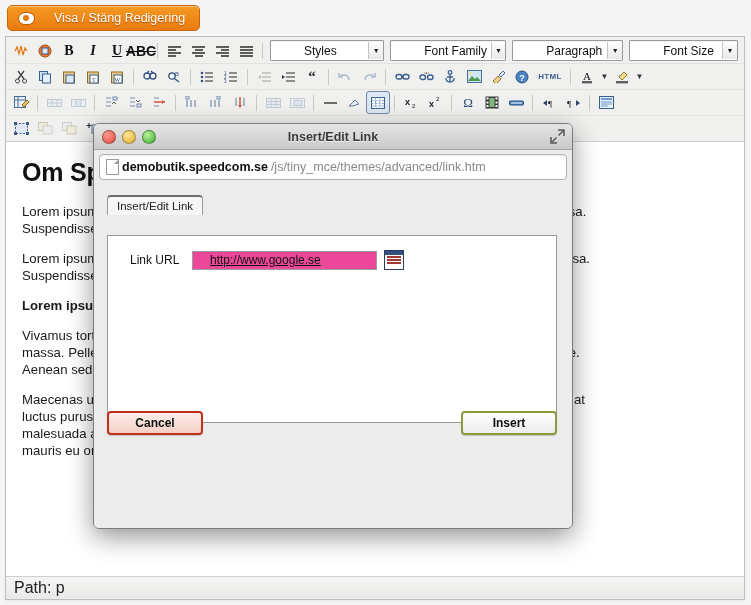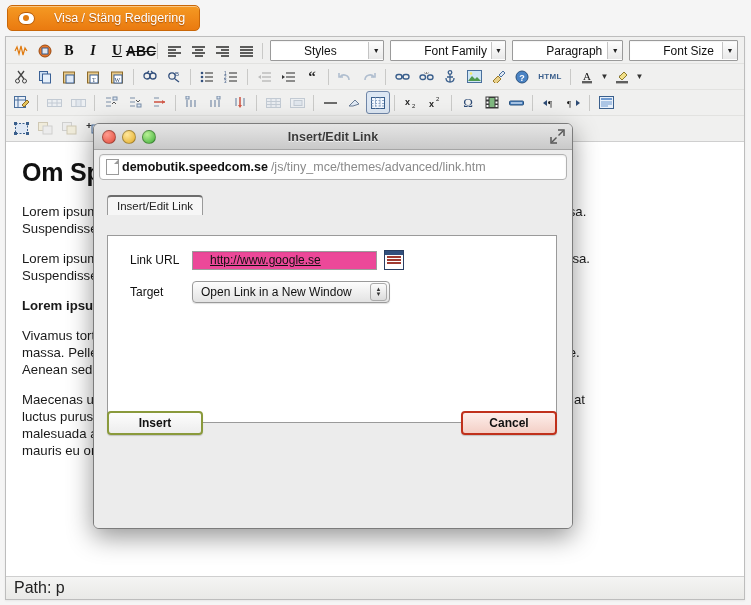--- a/index.html
+++ b/index.html
@@ -703,36 +703,26 @@
           <span class="inp url">http://www.google.se</span>
           <span class="browse">
             <span class="bbar"></span>
             <span class="blines">
                 <i></i>
                 <i></i>
                 <i></i>
               </span>
           </span>
         </div>
-        <div class="frow">
-          <span class="flabel">Target</span>
-          <span class="popup">
-            <span>Open Link in a New Window</span>
-            <span class="pa">
-                <span>▲</span>
-                <span>▼</span>
-              </span>
-          </span>
-        </div>
       </div>
 
       <div class="btns">
+        <div class="btn cancel">
+          <span>Cancel</span>
+        </div>
         <div class="btn insert">
           <span>Insert</span>
         </div>
-        <div class="btn cancel">
-          <span>Cancel</span>
-        </div>
       </div>
     </div>
   </div>
 
 </div>
 
 </body></html>

